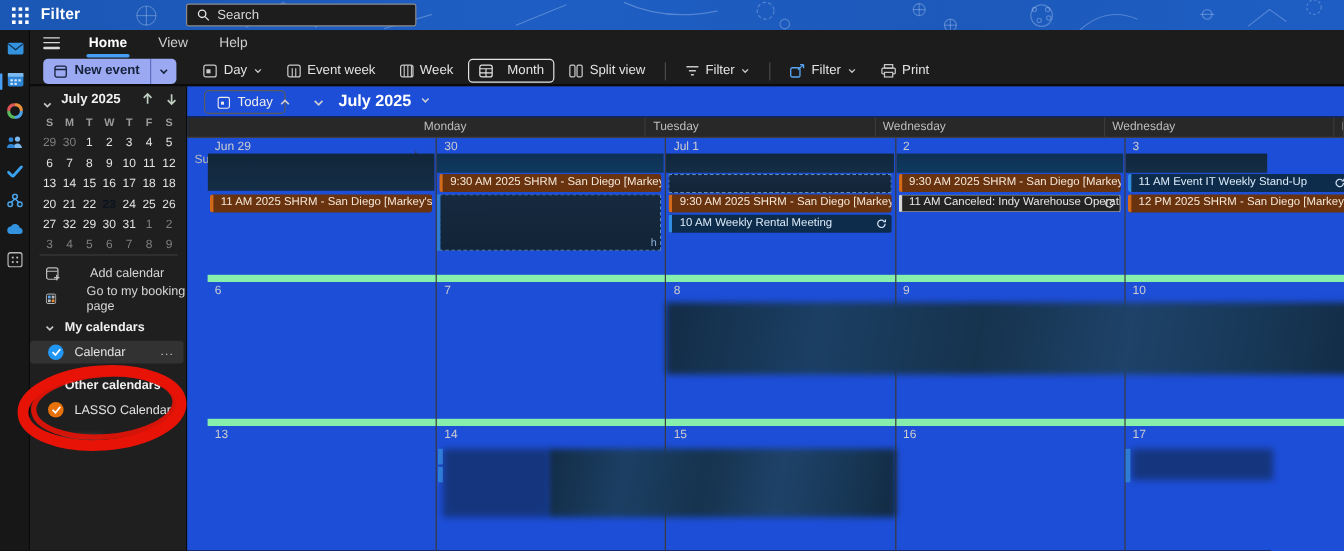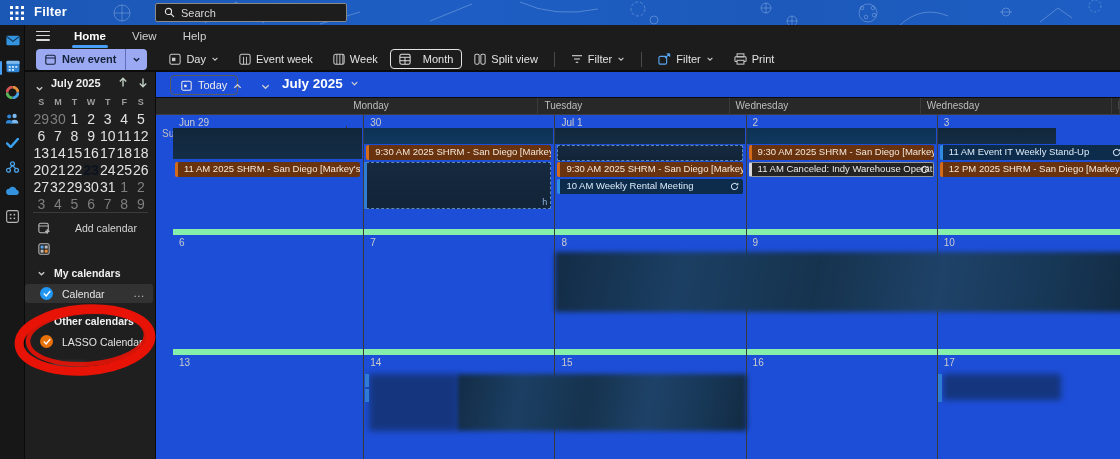--- a/index.html
+++ b/index.html
@@ -38,21 +38,21 @@
   .cicon{color:#c9c9c9;display:flex;align-items:center;}
 
   
   .sidebar{position:absolute;left:25px;top:72px;width:131px;height:387px;background:#1f1f1f;border-right:1px solid #0a0a0a;}
   .mc-head{position:absolute;left:0;top:4px;width:100%;height:16px;}
   .mc-title{position:absolute;left:26px;top:1px;font-size:11px;font-weight:bold;color:#f0f0f0;cursor:pointer;}
   .mc-chev{position:absolute;left:10px;top:3px;cursor:pointer;color:#c9c9c9;}
   .mc-arrow{position:absolute;top:1px;cursor:pointer;color:#c9c9c9;font-size:11px;}
   .mc-grid{position:absolute;left:8px;top:22px;width:117px;display:grid;grid-template-columns:repeat(7,16.6px);grid-auto-rows:17px;}
   .mc-dow{font-size:9px;font-weight:bold;color:#9d9d9d;text-align:center;line-height:17px;}
-  .mc-day{font-size:14px;color:#e2e2e2;text-align:center;line-height:17px;cursor:pointer;position:relative;}
+  .mc-day{font-size:10px;color:#e2e2e2;text-align:center;line-height:17px;cursor:pointer;position:relative;}
   .mc-day.muted{color:#7f7f7f;}
   .mc-day.today{color:#0b1320;font-weight:bold;}
   .mc-day.today::before{content:"";position:absolute;left:50%;top:50%;width:14px;height:14px;transform:translate(-50%,-50%);background:#479ef5;border-radius:50%;z-index:-1;box-shadow:0 0 0 1px #1f1f1f,0 0 0 2px #6a6a6a;}
   .sb-div{position:absolute;left:8px;top:140px;width:115px;height:1px;background:#3a3a3a;}
   .sb-link{position:absolute;left:0;width:100%;height:20px;display:flex;align-items:center;gap:25px;padding-left:13px;color:#d6d6d6;font-size:10.5px;cursor:pointer;}
   .sb-sec{position:absolute;left:0;width:100%;height:18px;display:flex;align-items:center;gap:8px;padding-left:12px;color:#f0f0f0;font-size:10.5px;font-weight:bold;cursor:pointer;}
   .sb-cal{position:absolute;left:0;width:128px;height:19px;display:flex;align-items:center;gap:9px;padding-left:15px;color:#e3e3e3;font-size:10.5px;cursor:pointer;border-radius:3px;}
   .sb-cal.selected{background:#323232;}
   .sb-cal .dots{margin-left:auto;margin-right:8px;color:#c8c8c8;letter-spacing:1px;font-size:10px;}
   .chk{width:13px;height:13px;border-radius:50%;display:flex;align-items:center;justify-content:center;flex:none;}
@@ -416,20 +416,21 @@
       <span>Add calendar</span>
     </div>
     <div class="sb-link" style="top:167px">
       <svg width="12" height="12" viewBox="0 0 14 14">
           <rect x="1" y="1" width="12" height="12" rx="2" fill="none" stroke="#bdbdbd" stroke-width="1.2"></rect>
           <rect x="3" y="3" width="3.5" height="3.5" fill="#58a6f2"></rect>
           <rect x="7.8" y="3" width="3.5" height="3.5" fill="#bdbdbd"></rect>
           <rect x="3" y="7.8" width="3.5" height="3.5" fill="#bdbdbd"></rect>
           <rect x="7.8" y="7.8" width="3.5" height="3.5" fill="#e8913d"></rect>
         </svg>
+      <span>Go to my booking page</span>
     </div>
 
     <div class="sb-sec" style="top:192px">
       <svg width="9" height="9" viewBox="0 0 10 10">
           <path d="M2 3.5 L5 6.5 L8 3.5" fill="none" stroke="#c9c9c9" stroke-width="1.5"></path>
         </svg>
       <span>My calendars</span>
     </div>
     <div class="sb-cal selected" style="top:212px">
       <span class="chk" style="background:#2196f3">

